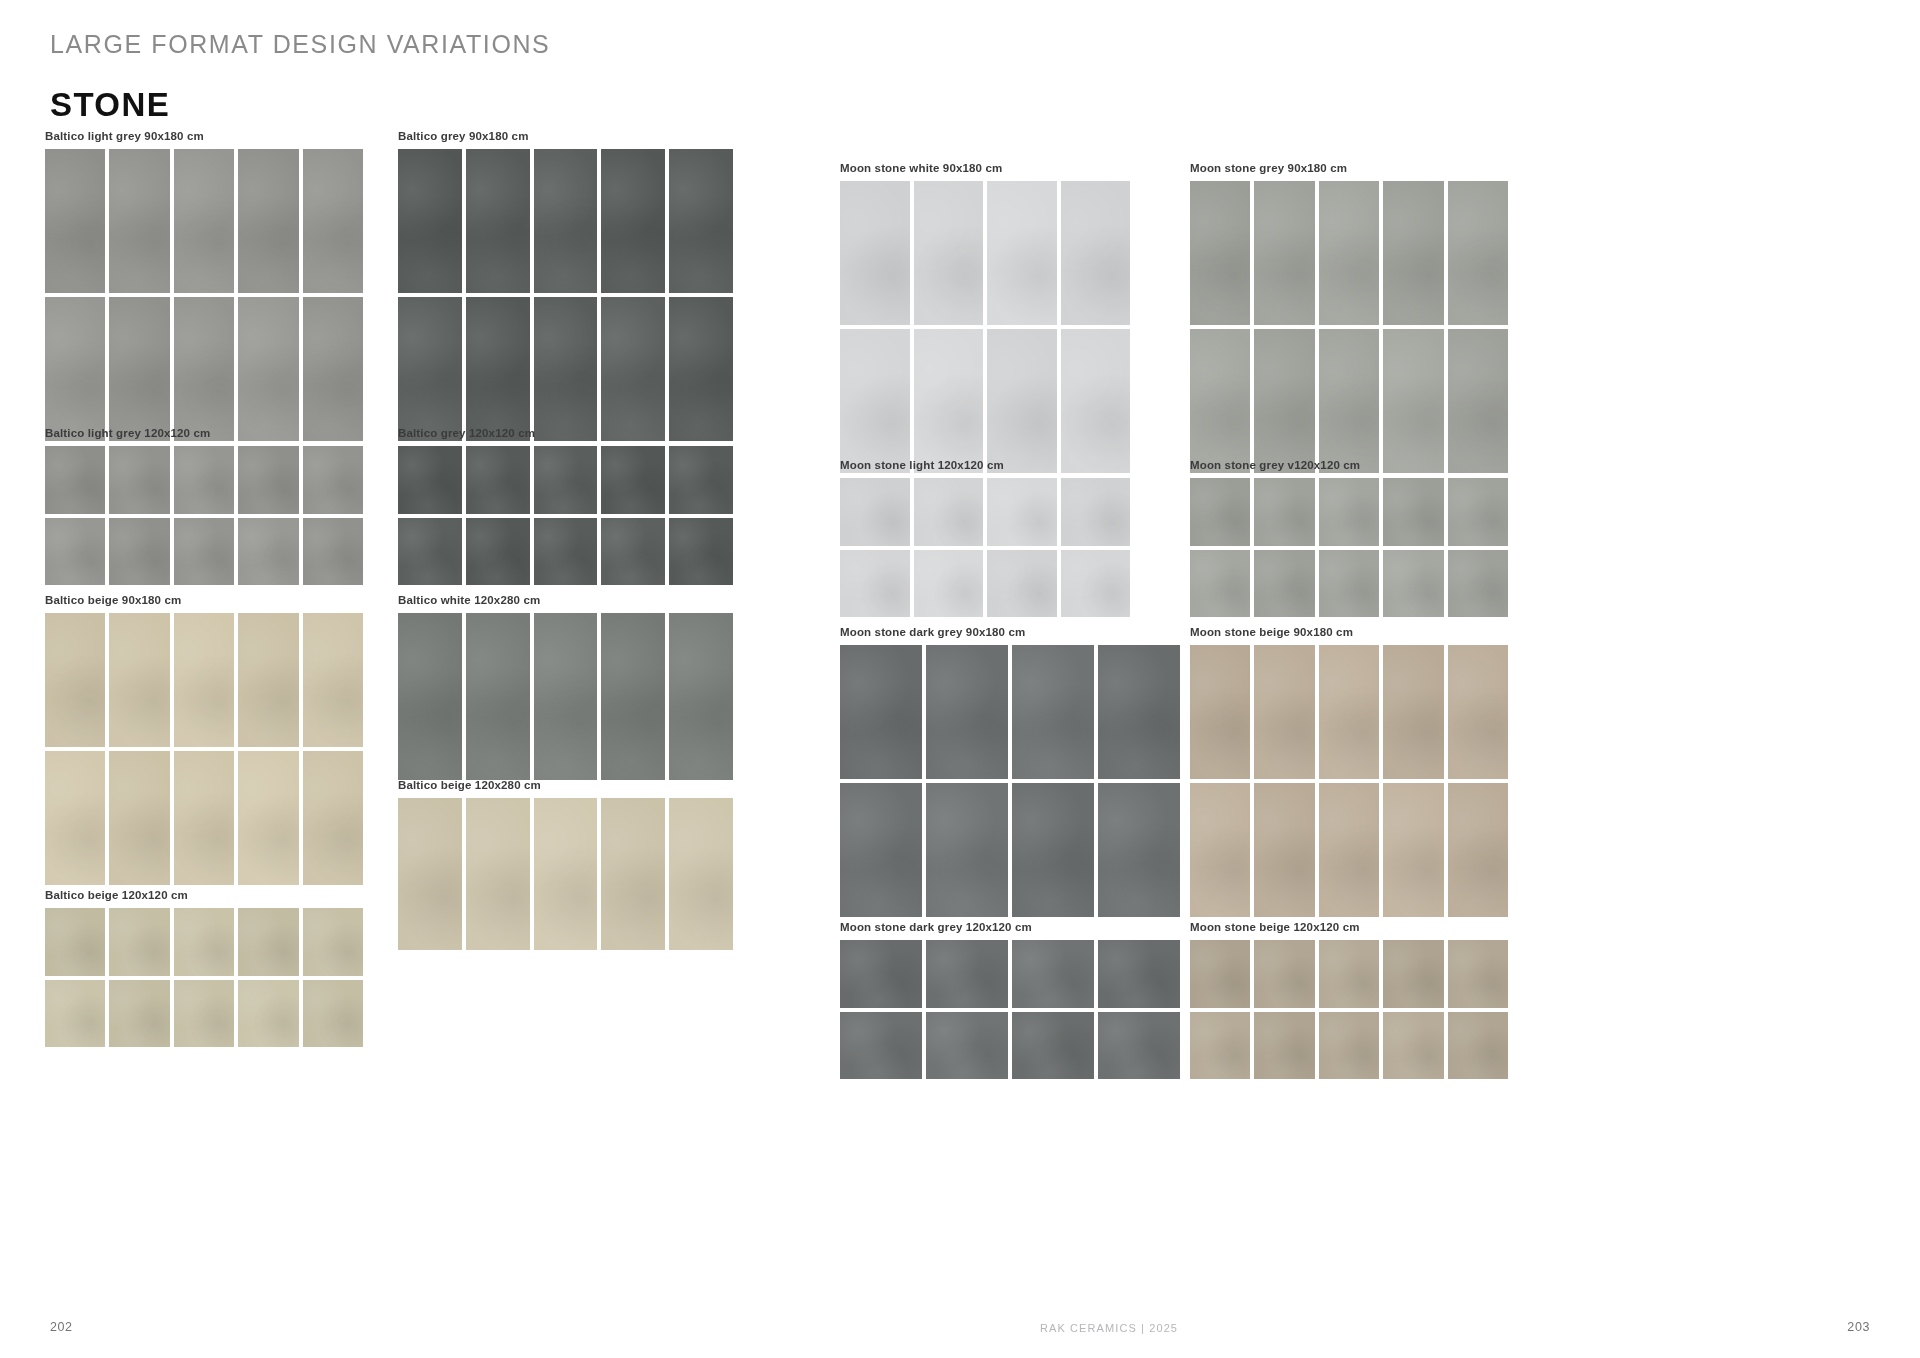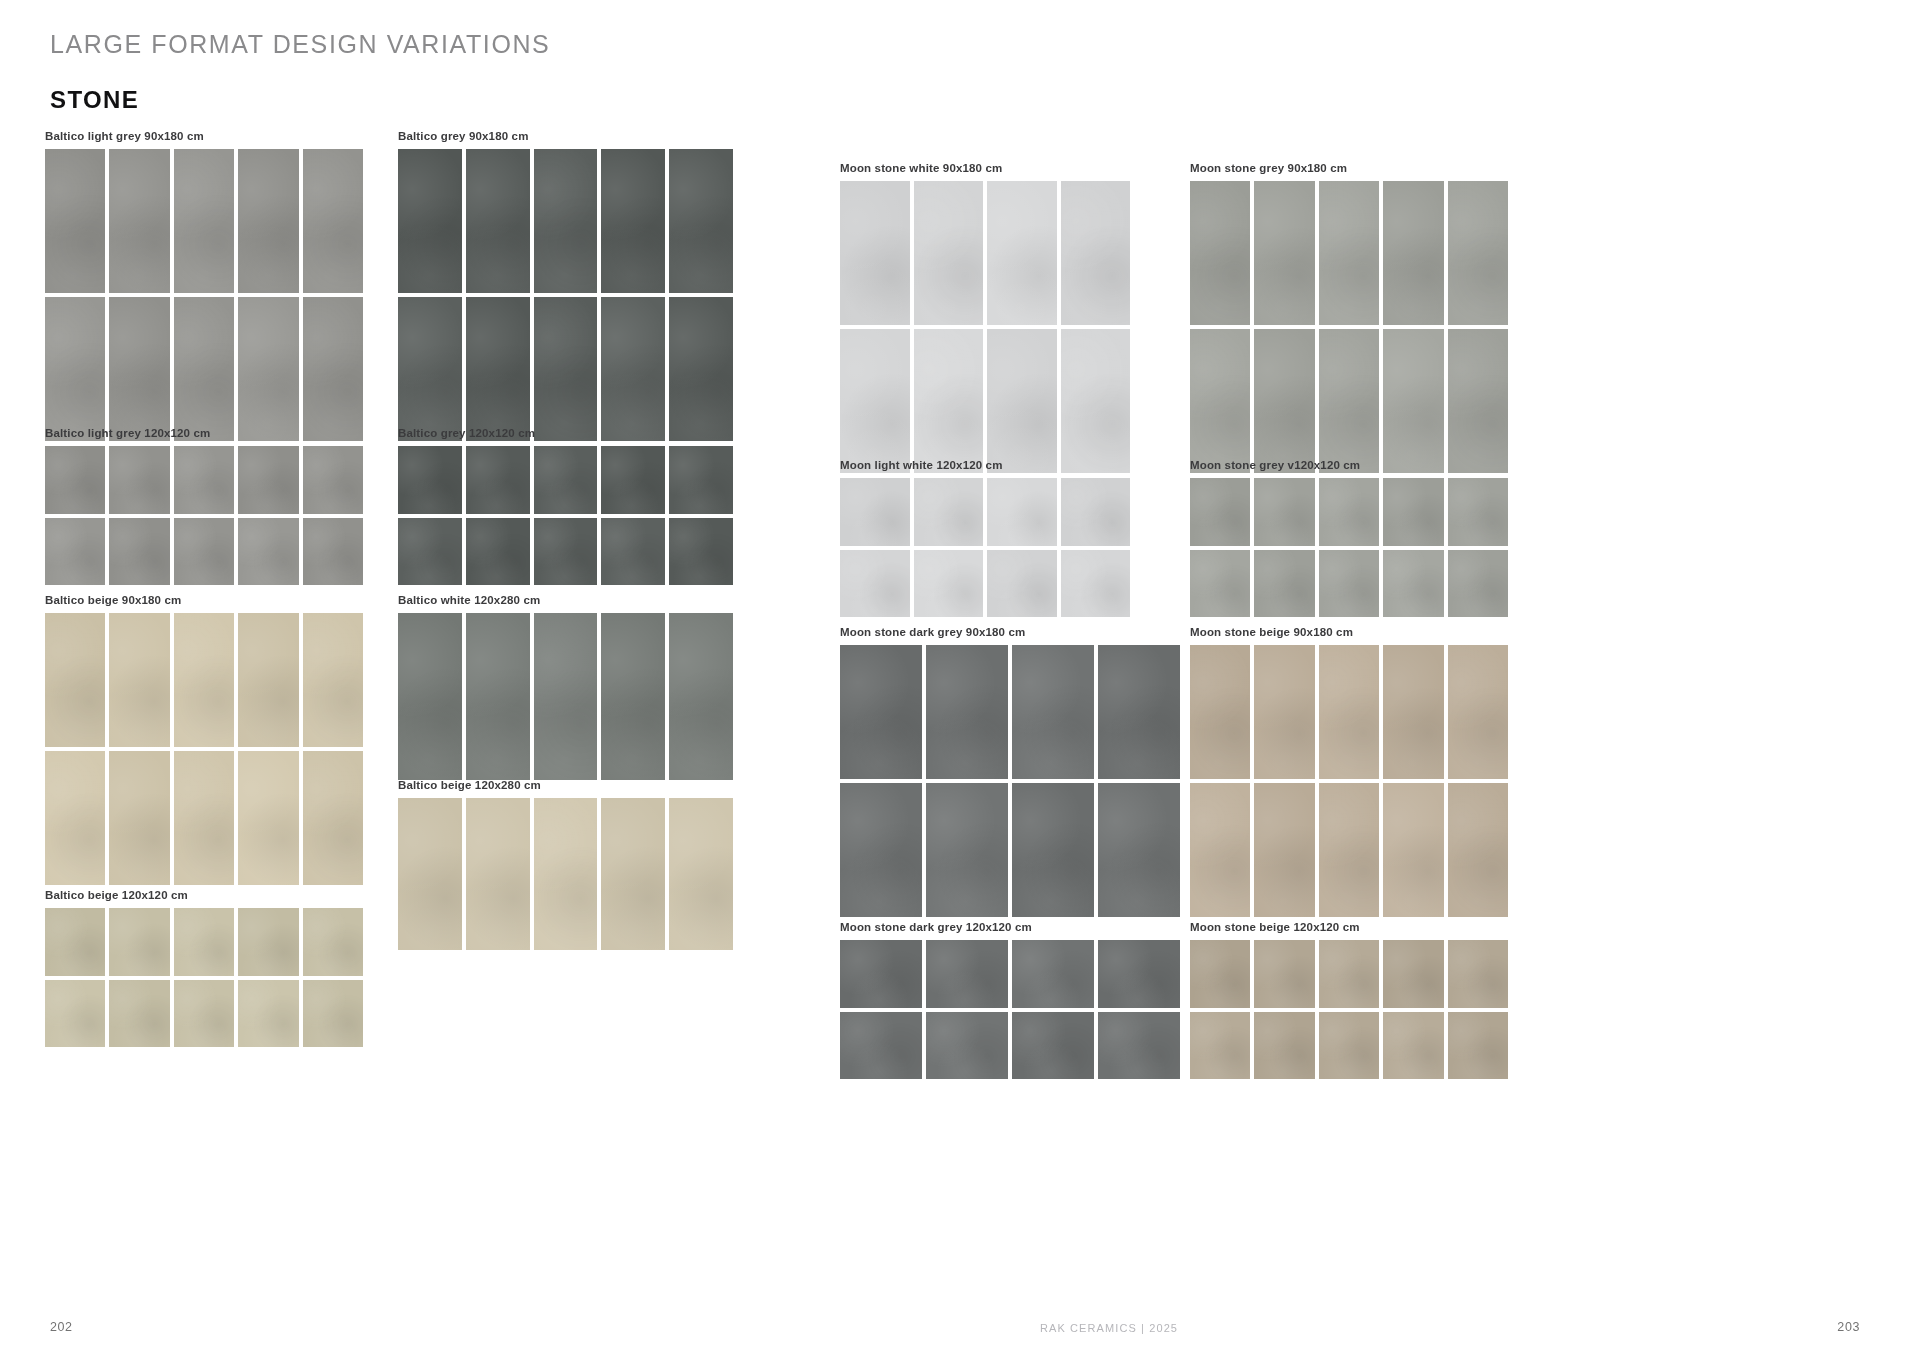--- a/index.html
+++ b/index.html
@@ -14,21 +14,21 @@
 
   
   .kicker{
     position:absolute;left:50px;top:30px;
     font-size:25px;letter-spacing:1.6px;
     font-weight:300;color:#8a8a8c;
     white-space:nowrap;
   }
   .title{
     position:absolute;left:50px;top:86px;
-    font-size:24px;letter-spacing:1.4px;
+    font-size:33px;letter-spacing:1.4px;
     font-weight:bold;color:#111112;
     white-space:nowrap;
   }
 
   
   .page{position:absolute;top:0;height:1358px;}
   .page-left{left:0;width:960px;}
   .page-right{left:960px;width:960px;margin-top:32px;}
 
   
@@ -61,21 +61,21 @@
     pointer-events:none;
   }
 
   
   .folio{
     position:absolute;bottom:24px;
     font-size:12.5px;letter-spacing:.6px;
     color:#737373;
   }
   .folio-left{left:50px;}
-  .folio-right{right:60px;}
+  .folio-right{right:50px;}
   .imprint{
     position:absolute;bottom:24px;left:1040px;
     font-size:11px;letter-spacing:1.1px;
     color:#b6b6ba;
     white-space:nowrap;
   }
 </style>
 </head>
 <body>
 
@@ -219,21 +219,21 @@
           <div class="tile" style="background-color: rgb(156, 158, 152);"></div>
           <div class="tile" style="background-color: rgb(160, 162, 156);"></div>
           <div class="tile" style="background-color: rgb(164, 166, 160);"></div>
           <div class="tile" style="background-color: rgb(157, 159, 153);"></div>
           <div class="tile" style="background-color: rgb(161, 163, 157);"></div>
           <div class="tile" style="background-color: rgb(165, 167, 161);"></div>
           <div class="tile" style="background-color: rgb(158, 160, 154);"></div>
         </div>
       </div>
       <div class="block" style="left: -120px; top: 427px; width: 290px;">
-        <div class="blk-label">Moon light white 120x120 cm</div>
+        <div class="blk-label">Moon stone light 120x120 cm</div>
         <div class="grid" style="grid-template-columns: repeat(4, 1fr); grid-template-rows: repeat(2, 1fr); width: 290px; height: 139px;">
           <div class="tile" style="background-color: rgb(207, 208, 209);"></div>
           <div class="tile" style="background-color: rgb(211, 212, 213);"></div>
           <div class="tile" style="background-color: rgb(215, 216, 217);"></div>
           <div class="tile" style="background-color: rgb(208, 209, 210);"></div>
           <div class="tile" style="background-color: rgb(212, 213, 214);"></div>
           <div class="tile" style="background-color: rgb(216, 217, 218);"></div>
           <div class="tile" style="background-color: rgb(209, 210, 211);"></div>
           <div class="tile" style="background-color: rgb(213, 214, 215);"></div>
         </div>

